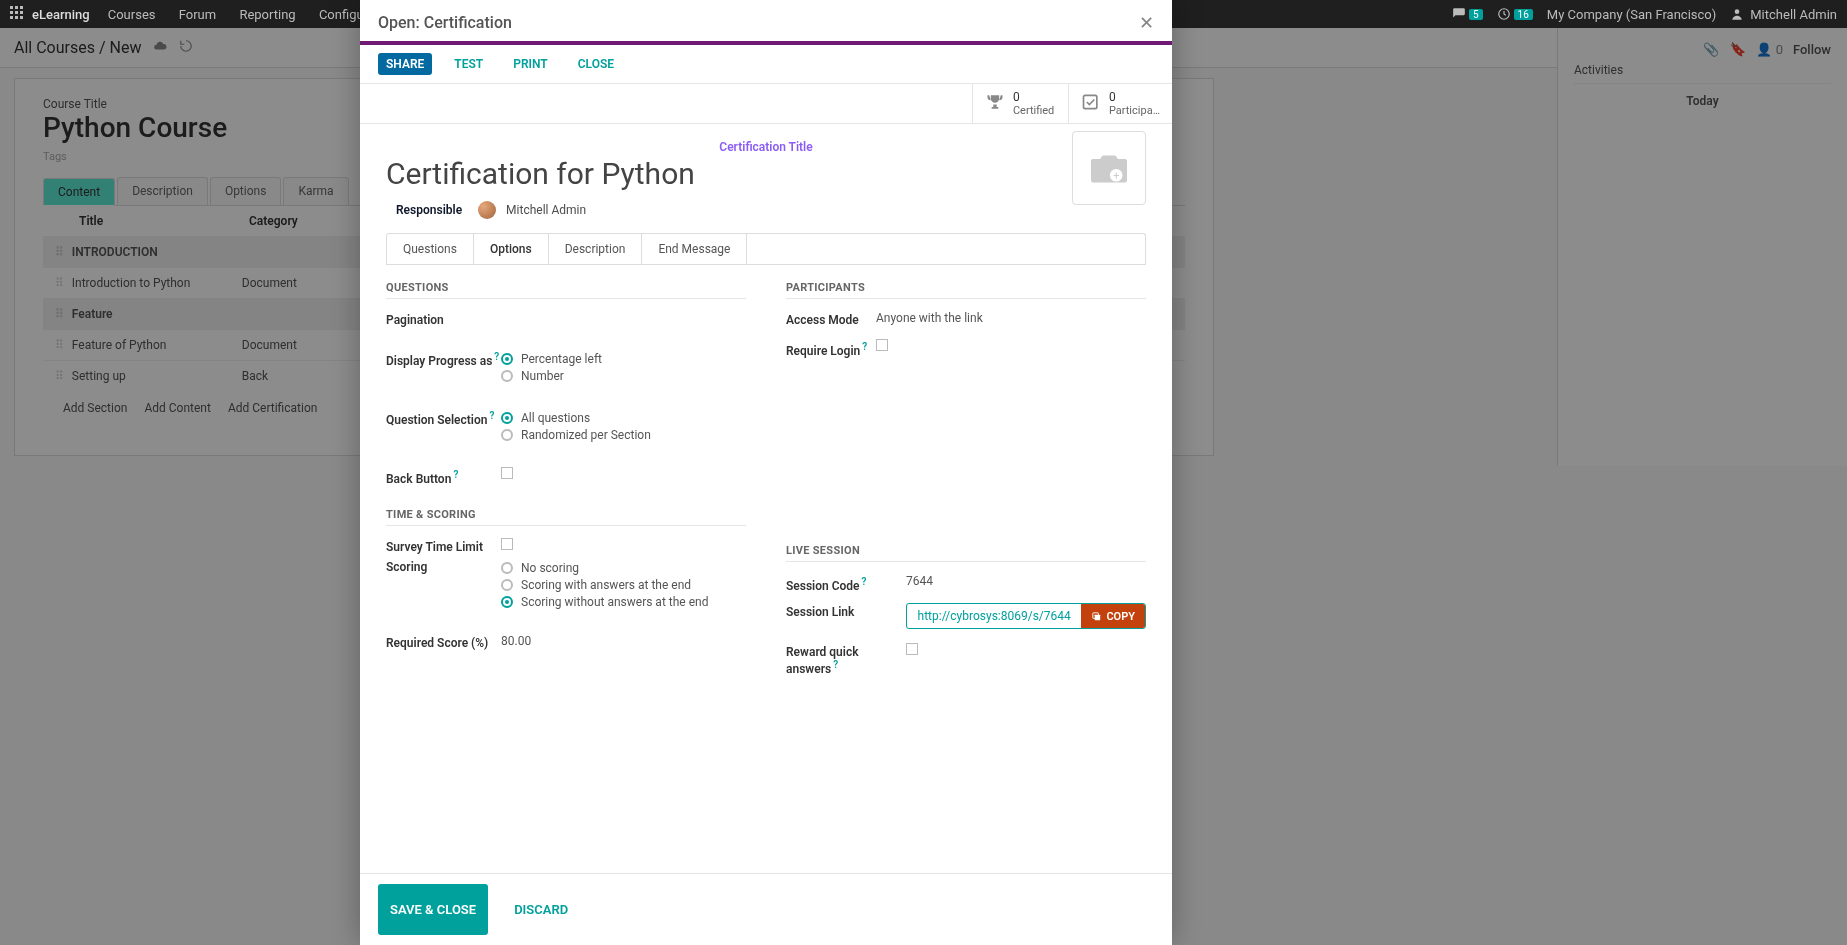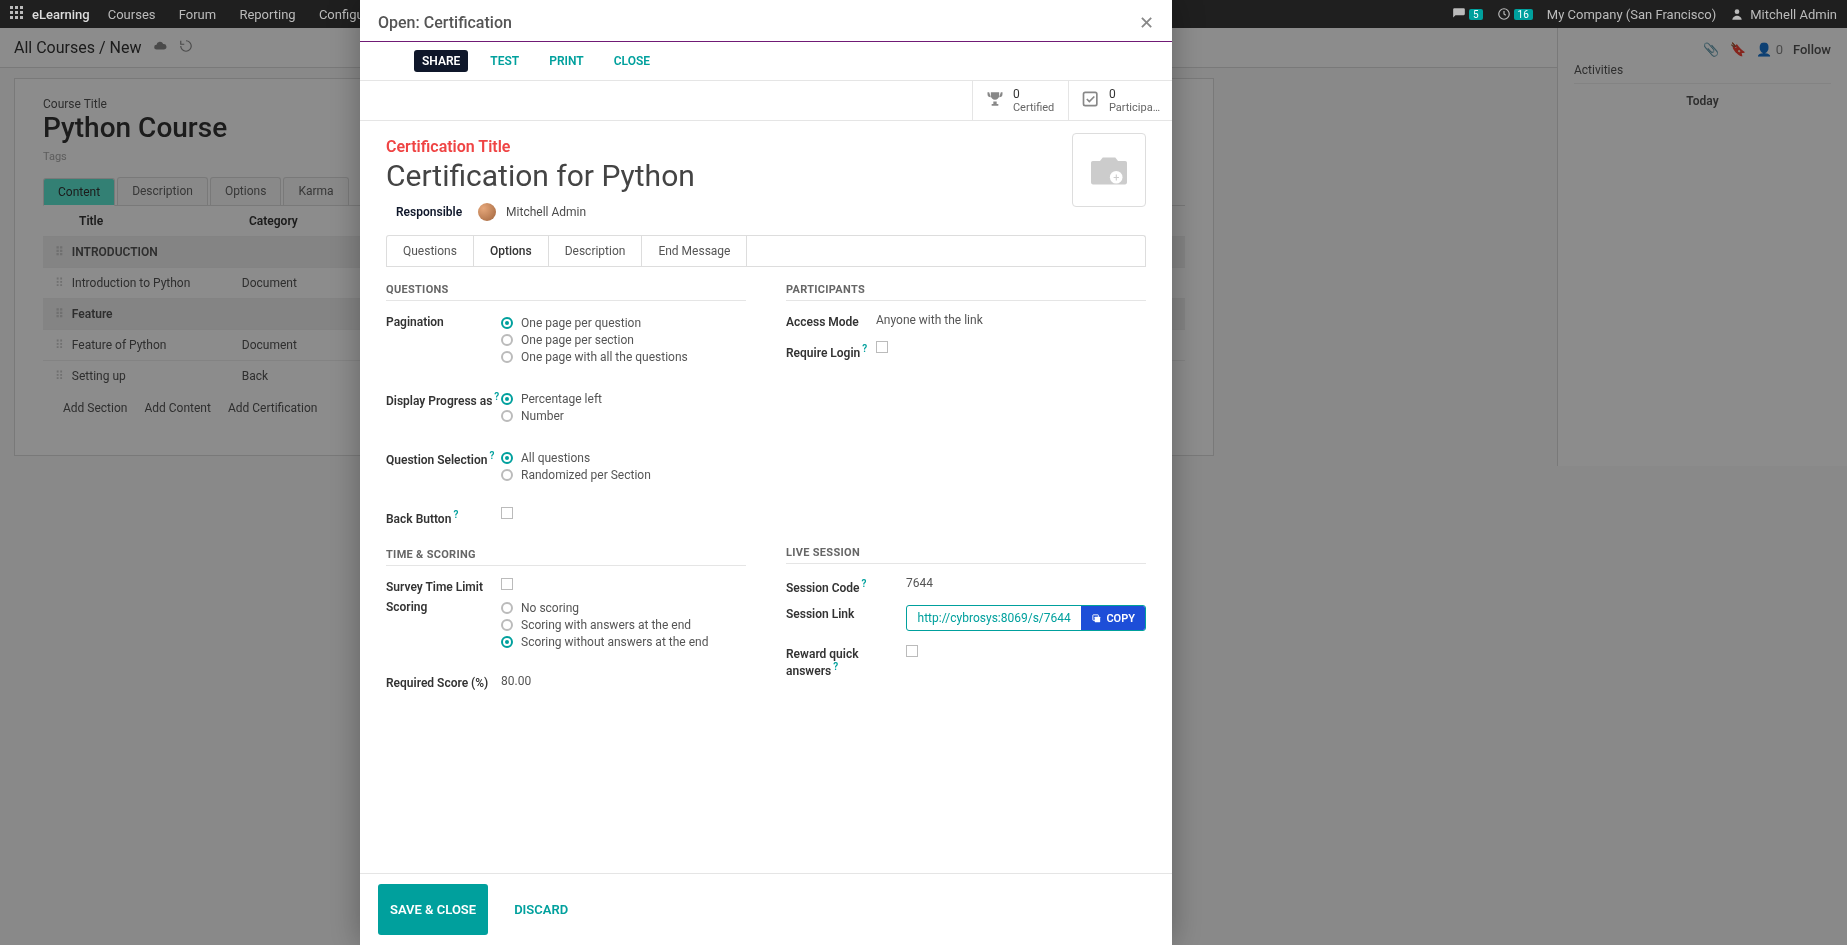--- a/index.html
+++ b/index.html
@@ -34,33 +34,33 @@
 .bg-col-cat { flex: 0 0 130px; }
 .bg-col-type { flex: 0 0 60px; }
 .bg-adds { padding:10px 20px; font-size:12px; color:#555; }
 .bg-adds span { margin-right:14px; cursor:pointer; }
 .right-col { position:absolute; right:0; top:0; bottom:0; width:290px; border-left:1px solid #ddd; background:#fff; padding:10px 16px; }
 .right-col .today { font-size:12px; font-weight:600; color:#555; text-align:center; }
 .right-col .icons-row { display:flex; justify-content:flex-end; gap:10px; color:#888; font-size:13px; padding-top:4px;}
 .right-col .follow { color:#555; font-weight:500; }
 
 .modal { position:fixed; left:360px; top:0; width:812px; bottom:0; background:#fff; box-shadow: 0 0 30px rgba(0,0,0,.3); display:flex; flex-direction:column; z-index:100; }
-.modal-head { padding: 12px 18px 8px; border-bottom:1px solid #701a75; display:flex; align-items:center; }
+.modal-head { padding: 12px 18px 8px; border-bottom:4px solid #701a75; display:flex; align-items:center; }
 .modal-head .title { font-size:16px; color:#555; font-weight:500; }
 .modal-head .close { margin-left:auto; color:#888; font-size:18px; cursor:pointer; }
 .modal-actions { padding: 8px 18px; display:flex; gap:14px; border-bottom:1px solid #e5e5e5; }
 .modal-actions .act { font-size:12px; font-weight:600; color:#00a09d; cursor:pointer; padding:4px 8px; }
-.modal-actions .act.primary { background:#0f172a; color:#fff; border-radius:3px;margin-left:36px; }
+.modal-actions .act.primary { background:#0369a1; color:#fff; border-radius:3px; }
 .stat-buttons { display:flex; justify-content:flex-end; border-bottom:1px solid #e5e5e5; }
 .stat-buttons .sb { border-left:1px solid #e5e5e5; padding:6px 12px; display:flex; align-items:center; gap:8px; font-size:12px; color:#666; min-width:96px; }
 .stat-buttons .sb .ico { font-size:18px; color:#888; }
 .stat-buttons .sb .txt .num { font-size:12px; color:#333; }
 .stat-buttons .sb .txt .lbl { font-size:11px; color:#666; }
 .modal-body { padding: 16px 26px 20px; overflow:auto; flex:1; }
-.cert-title-label { font-size:16px; color:#ef4444; font-weight:600; }
+.cert-title-label { font-size:12px; color:#8b5cf6; font-weight:600;text-align:center; }
 .cert-title { font-size:30px; color:#444; font-weight:400; margin: 2px 0 10px; }
 .resp-row { display:flex; align-items:center; gap:10px; font-size:12px; margin: 4px 0 14px; padding-left:10px; }
 .resp-row .lbl { font-weight:600; color:#0f172a; margin-right: 6px; }
 .resp-row .av { width:18px; height:18px; border-radius:50%; background: radial-gradient(circle at 30% 30%, #e6a77a, #a0643c); }
 .cam-box { float:right; width:74px; height:74px; border:1px solid #ddd; border-radius:4px; display:flex; align-items:center; justify-content:center; color:#ccc; margin-top:-70px; margin-right:0; }
 .cam-box svg { width:44px; height:36px; }
 .inner-tabs { border:1px solid #ddd; display:flex; border-radius:3px 3px 0 0; margin-bottom:0; }
 .inner-tabs .itab { padding:8px 16px; font-size:12px; color:#555; border-right:1px solid #ddd; cursor:pointer; }
 .inner-tabs .itab.active { color:#333; font-weight:500; background:#fff; }
 .inner-tabs { border-bottom:none; }
@@ -73,21 +73,21 @@
 .frow .fval { flex:1; color:#555; }
 .radio-line { display:flex; align-items:center; gap:8px; margin:3px 0; font-size:12px; color:#555; }
 .radio-dot { width:12px; height:12px; border:2px solid #bbb; border-radius:50%; display:inline-block; position:relative; }
 .radio-dot.checked { border-color:#00a09d; }
 .radio-dot.checked:after { content:''; position:absolute; top:2px; left:2px; width:4px; height:4px; border-radius:50%; background:#00a09d; }
 .checkbox-sq { width:12px; height:12px; border:1px solid #bbb; display:inline-block; }
 .help-q { color:#00a09d; font-size:10px; vertical-align:super; margin-left:2px; }
 .spacer-row { height: 18px; }
 .link-input { display:flex; border:1px solid #00a09d; border-radius:3px; overflow:hidden; height:26px; }
 .link-input .url { flex:1; display:flex; align-items:center; justify-content:center; color:#00a09d; font-size:12px; padding:0 8px; }
-.link-input .copy { background:#1d4ed8; color:#fff; font-size:11px; font-weight:600; padding:0 10px; display:flex; align-items:center; gap:4px; }
+.link-input .copy { background:#c2410c; color:#fff; font-size:11px; font-weight:600; padding:0 10px; display:flex; align-items:center; gap:4px; }
 .modal-footer { border-top:1px solid #e5e5e5; padding:10px 18px; display:flex; gap:14px; }
 .modal-footer .btn { font-size:13px; font-weight:600; padding:18px 12px; cursor:pointer; }
 .modal-footer .btn.primary { background:#00a09d; color:#fff; border-radius:3px; }
 .modal-footer .btn.secondary { color:#00a09d; }
 </style>
 </head>
 <body>
 
 <div class="topbar">
   <span class="apps-icon">
@@ -280,34 +280,20 @@
     </div>
 
     <div class="tab-content-wrap">
       <div class="two-col">
 
         <div class="col">
           <div class="section-h">QUESTIONS</div>
 
           <div class="frow">
             <span class="flabel">Pagination</span>
-            <span class="fval">
-              <div class="radio-line">
-                  <span class="radio-dot checked"></span>
-                  <span>One page per question</span>
-                </div>
-              <div class="radio-line">
-                  <span class="radio-dot"></span>
-                  <span>One page per section</span>
-                </div>
-              <div class="radio-line">
-                  <span class="radio-dot"></span>
-                  <span>One page with all the questions</span>
-                </div>
-            </span>
           </div>
           <div class="spacer-row"></div>
 
           <div class="frow">
             <span class="flabel"><span>Display Progress as</span><span class="help-q">?</span></span>
             <span class="fval">
               <div class="radio-line">
                   <span class="radio-dot checked"></span>
                   <span>Percentage left</span>
                 </div>

